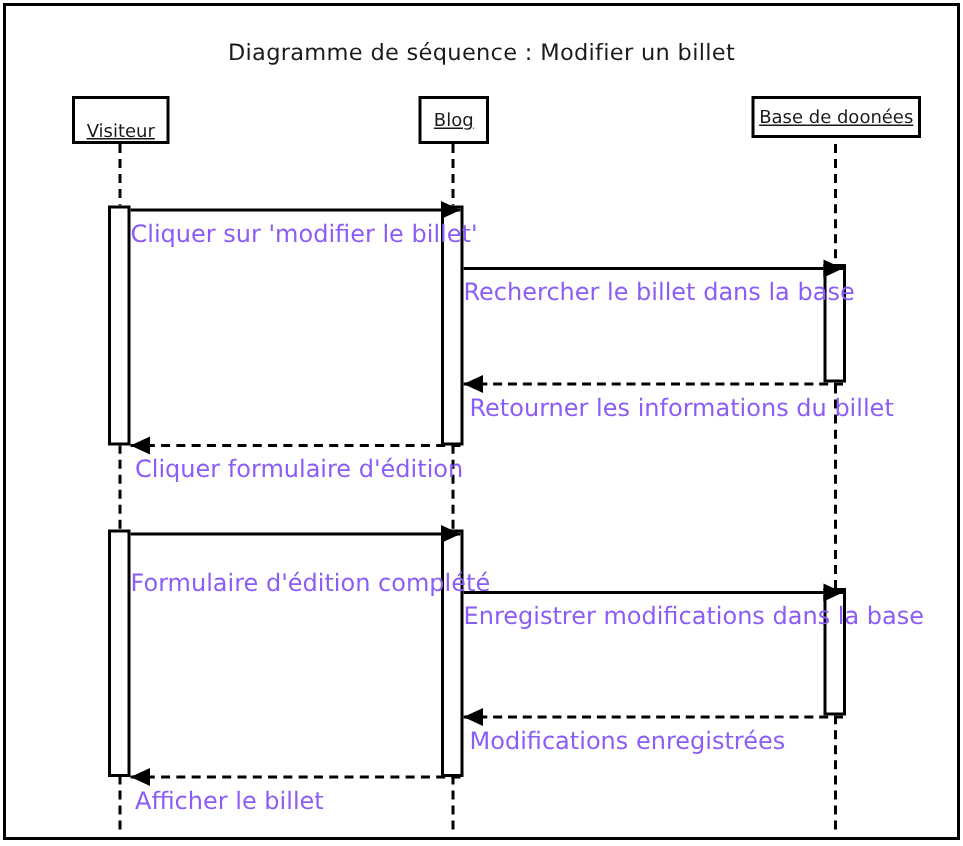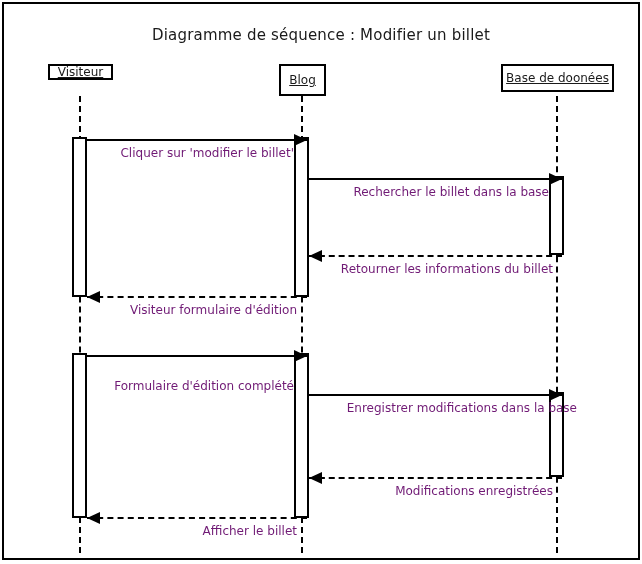--- a/index.html
+++ b/index.html
@@ -83,36 +83,36 @@
     border-bottom: 6px solid transparent;
     border-left: 13px solid #000000;
   }
   .arrow-head.left {
     border-top: 6px solid transparent;
     border-bottom: 6px solid transparent;
     border-right: 13px solid #000000;
   }
   .msg-label {
     position: absolute;
-    font-size: 12px;
-    color: #701a75;
+    font-size: 16px;
+    color: #8b5cf6;
     white-space: nowrap;
-    text-align: right;
+    text-align: left;
   }
 </style>
 </head>
 <body>
 
 <div id="canvas">
 
   <div id="frame"></div>
 
   <div id="title">Diagramme de séquence : Modifier un billet</div>
 
-  <div class="lifeline-head" style="left:48px; top:64px; width:65px; height:16px;">
+  <div class="lifeline-head" style="left:48px; top:64px; width:65px; height:32px;align-items:flex-end;">
     <span>Visiteur</span>
   </div>
   <div class="lifeline-head" style="left:279px; top:64px; width:47px; height:32px;">
     <span>Blog</span>
   </div>
   <div class="lifeline-head" style="left:501px; top:64px; width:113px; height:28px;">
     <span>Base de doonées</span>
   </div>
 
   <div class="lifeline" style="left:79px; top:96px; height:457px;"></div>
@@ -134,21 +134,21 @@
   <div class="msg-line" style="left:309px; top:178px; width:253px;"></div>
   <div class="arrow-head right" style="left:549px; top:173px;"></div>
   <div class="msg-label" style="left:309px; top:185px; width:240px;">Rechercher le billet dans la base</div>
 
   <div class="msg-line dashed" style="left:309px; top:255px; width:253px;"></div>
   <div class="arrow-head left" style="left:309px; top:250px;"></div>
   <div class="msg-label" style="left:313px; top:262px; width:240px;">Retourner les informations du billet</div>
 
   <div class="msg-line dashed" style="left:87px; top:296px; width:220px;"></div>
   <div class="arrow-head left" style="left:87px; top:291px;"></div>
-  <div class="msg-label" style="left:90px; top:303px; width:207px;">Visiteur formulaire d'édition</div>
+  <div class="msg-label" style="left:90px; top:303px; width:207px;">Cliquer formulaire d'édition</div>
 
   <div class="msg-line" style="left:87px; top:355px; width:220px;"></div>
   <div class="arrow-head right" style="left:294px; top:350px;"></div>
   <div class="msg-label" style="left:87px; top:362px; width:207px;margin-top:17px;">Formulaire d'édition complété</div>
 
   <div class="msg-line" style="left:309px; top:394px; width:253px;"></div>
   <div class="arrow-head right" style="left:549px; top:389px;"></div>
   <div class="msg-label" style="left:309px; top:401px; width:268px;">Enregistrer modifications dans la base</div>
 
   <div class="msg-line dashed" style="left:309px; top:477px; width:253px;"></div>

